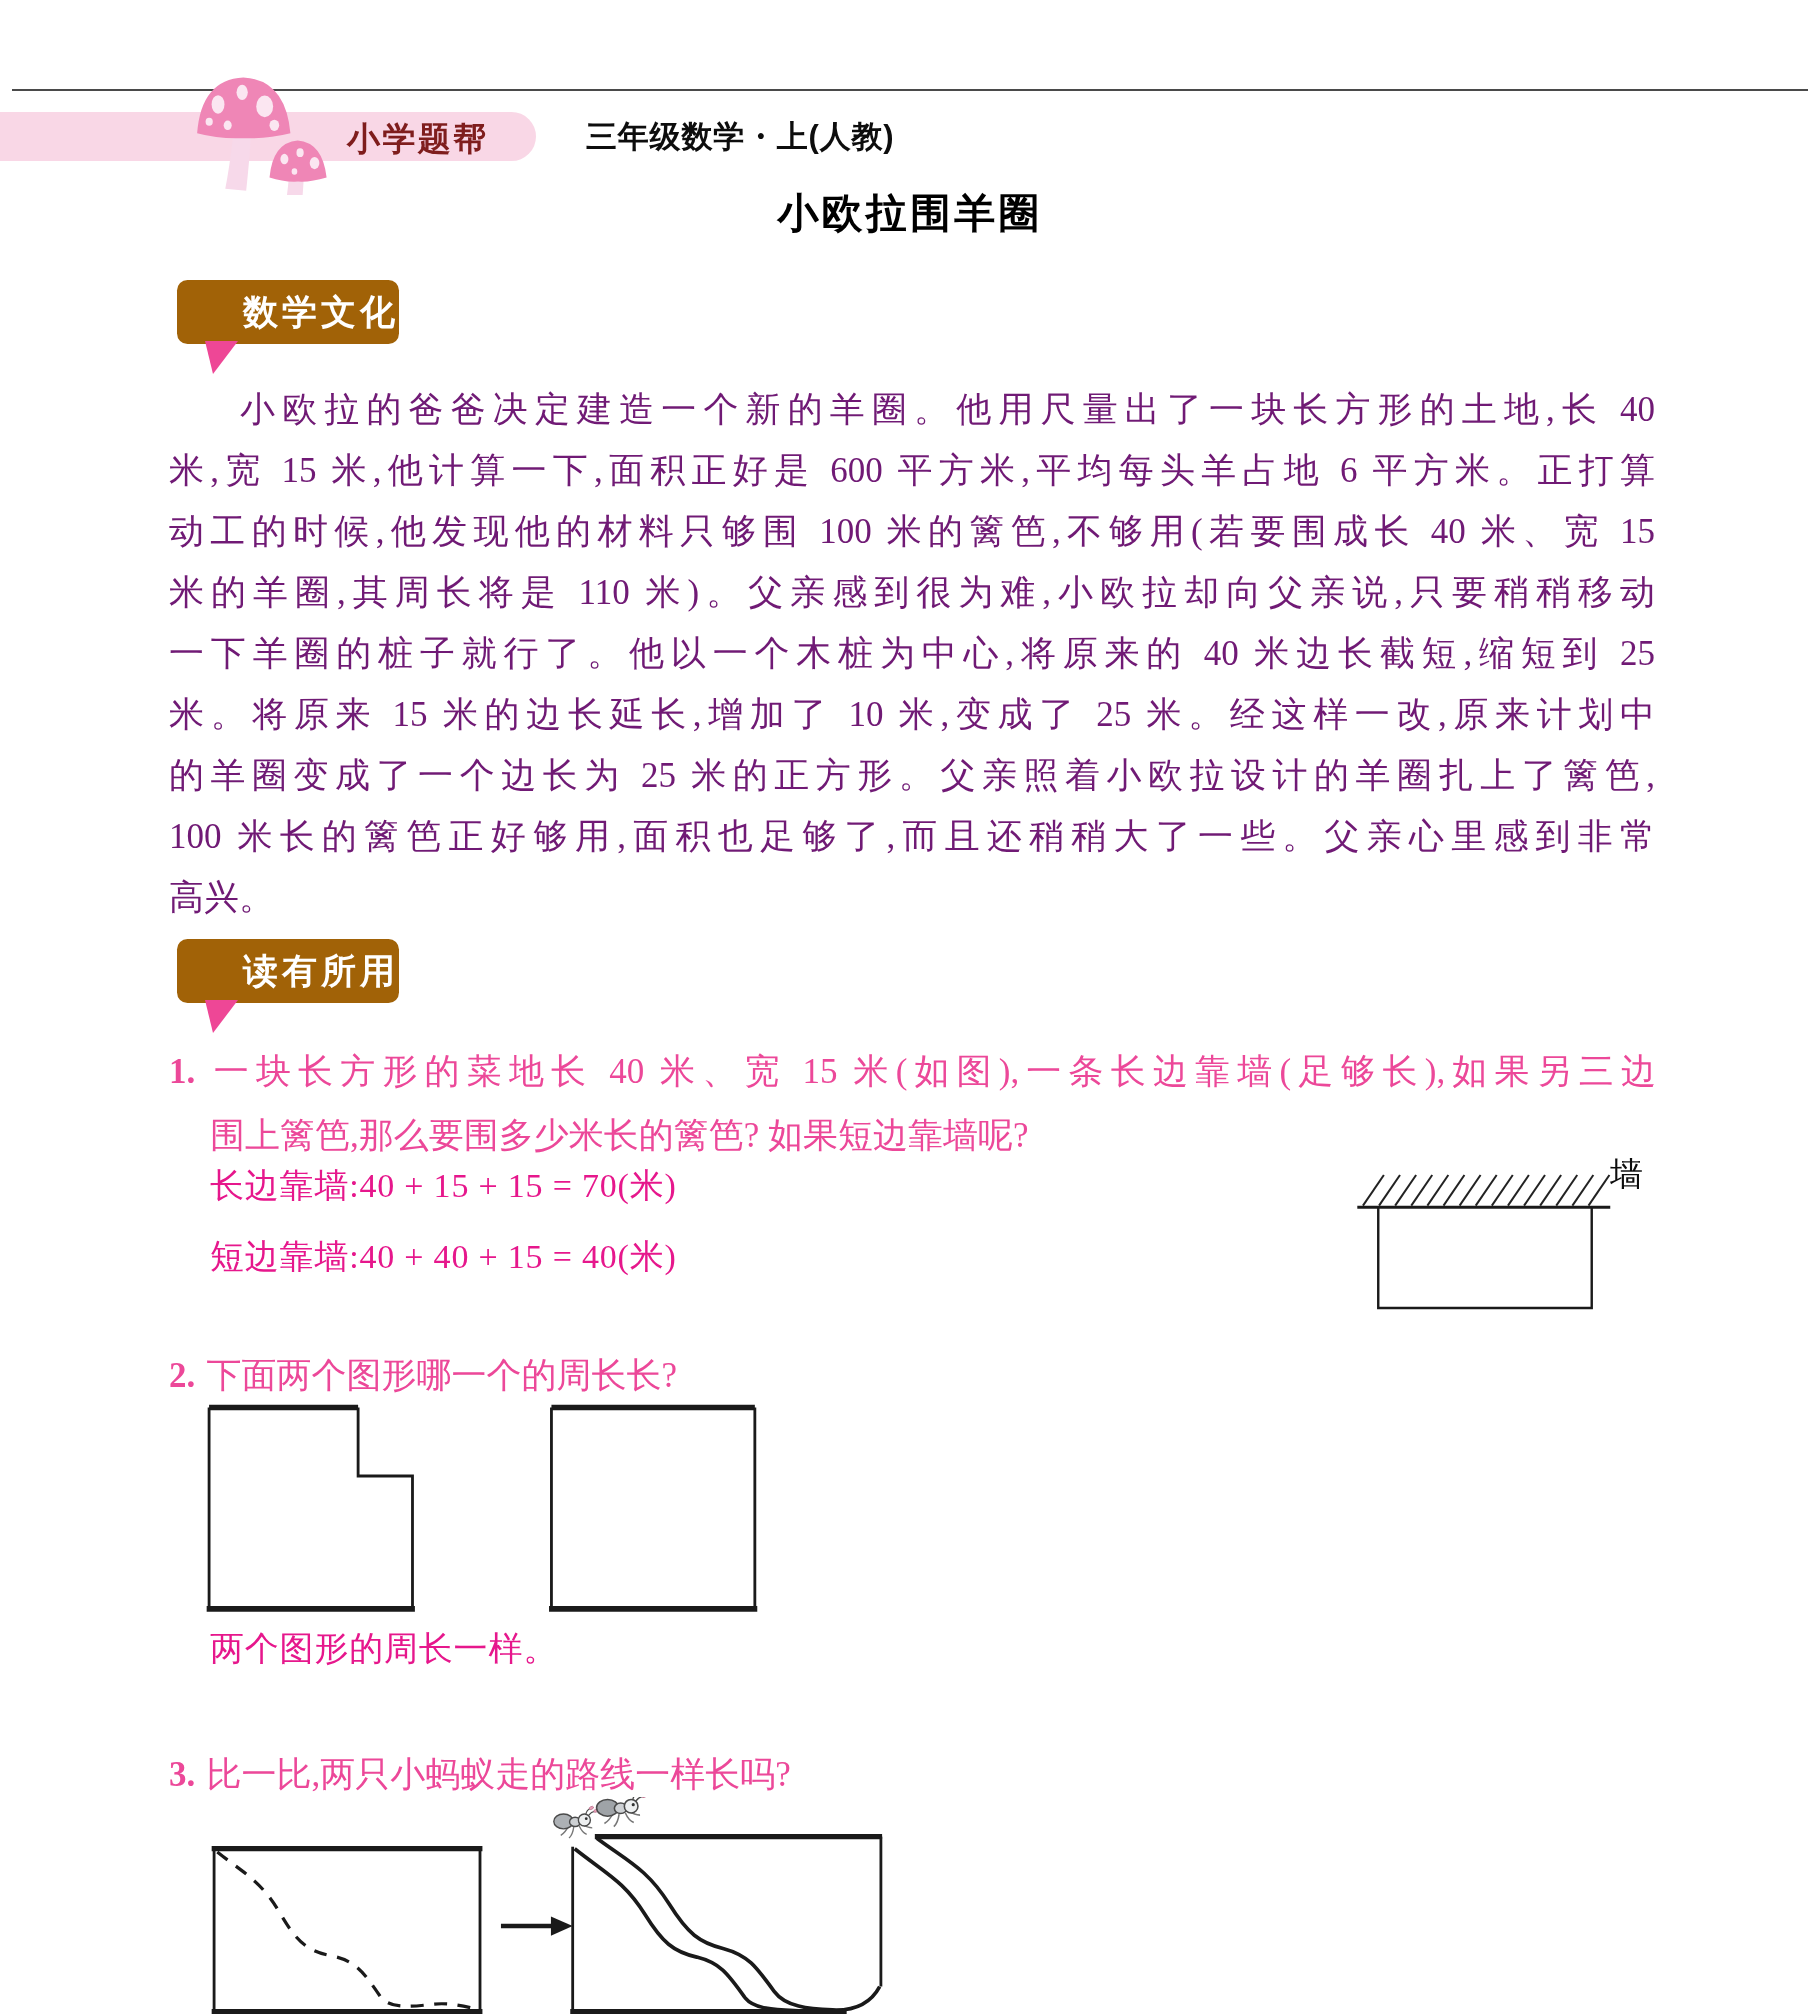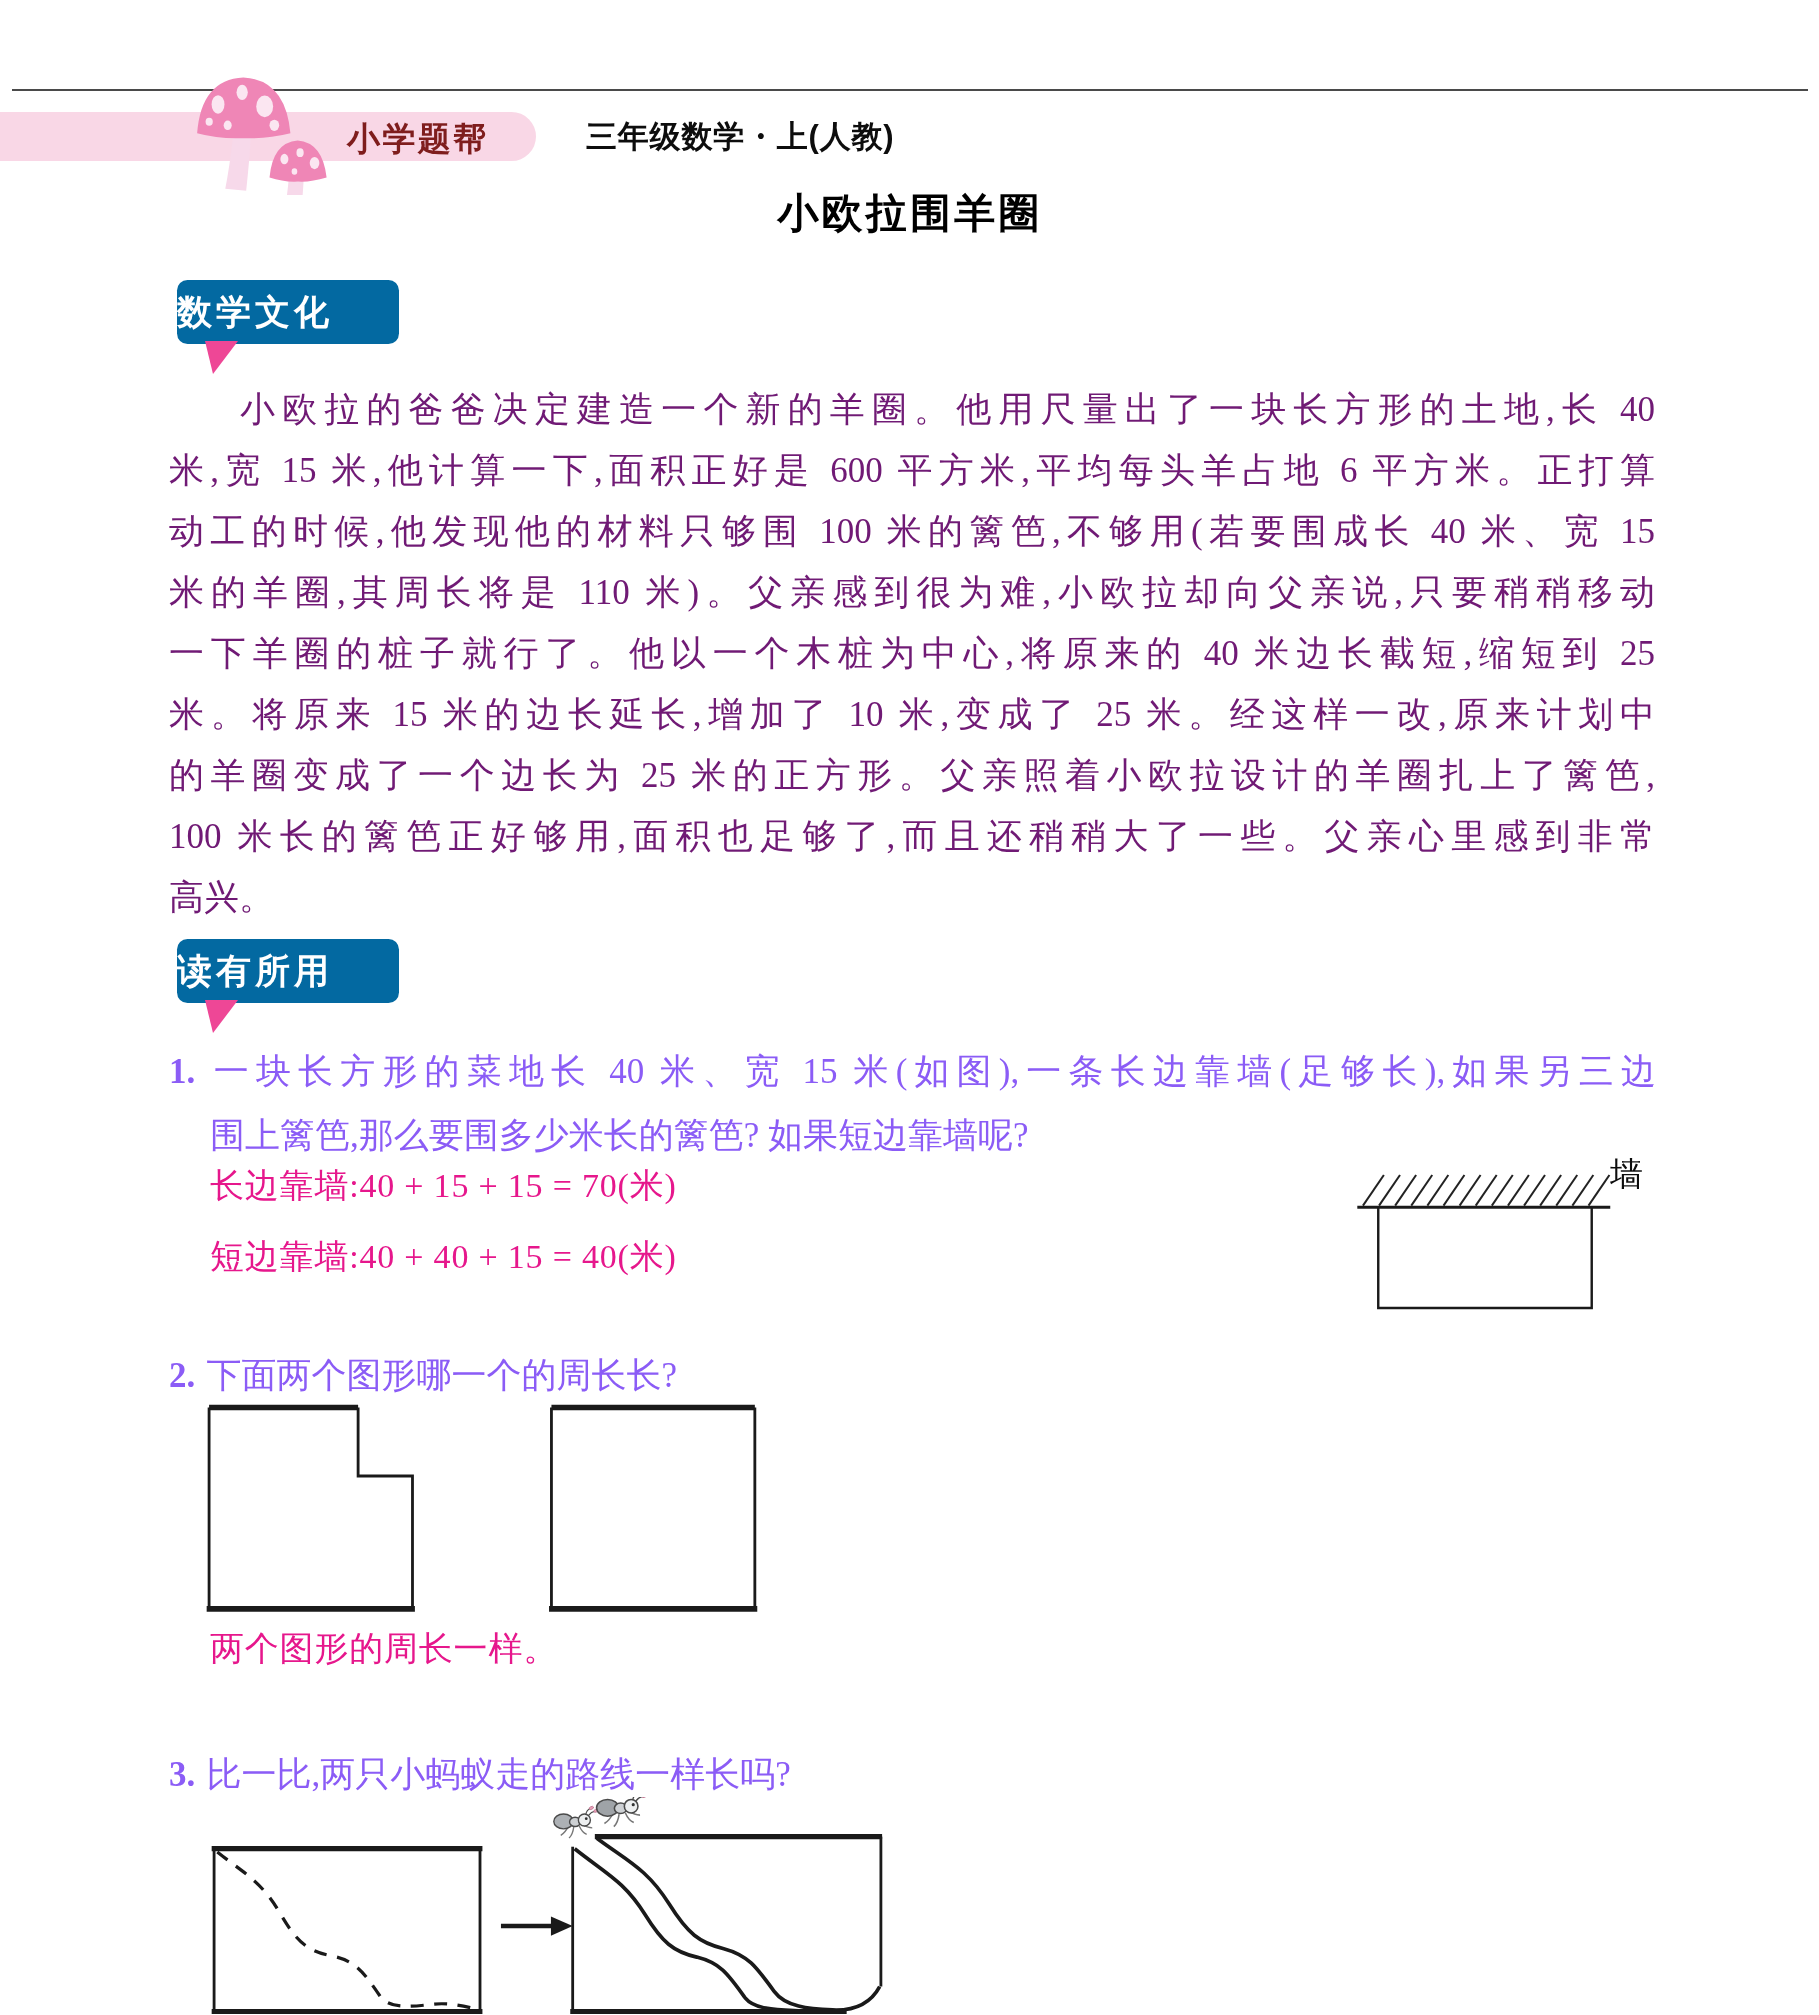--- a/index.html
+++ b/index.html
@@ -13,35 +13,35 @@
   .brand{position:absolute;left:347px;top:117px;font-family:"Liberation Sans","DejaVu Sans",sans-serif;
          font-weight:bold;font-size:33px;color:#7f1d1d;letter-spacing:2.4px;}
   .edition{position:absolute;left:550px;top:116px;font-family:"Liberation Sans","DejaVu Sans",sans-serif;
          font-weight:bold;font-size:31px;color:#0d0d0d;letter-spacing:0.8px;margin-left:36px;}
 
   .page-title{position:absolute;left:50%;transform:translateX(-50%);top:186px;
          font-family:"Liberation Sans","DejaVu Sans",sans-serif;font-weight:bold;
          font-size:41px;color:#000;letter-spacing:3.2px;white-space:nowrap;text-align:right;}
 
   
-  .badge{position:absolute;left:177px;width:222px;height:64px;background:#0369a1;border-radius:10.5px;
-         display:flex;align-items:center;justify-content:flex-start;}
+  .badge{position:absolute;left:177px;width:222px;height:64px;background:#a16207;border-radius:10.5px;
+         display:flex;align-items:center;justify-content:flex-end;}
   .badge .tail{position:absolute;left:28px;top:61px;width:0;height:0;
          border-left:8px solid transparent;border-right:25px solid transparent;border-top:33px solid #ee4796;}
   .badge-label{font-family:"Liberation Sans","DejaVu Sans",sans-serif;font-weight:bold;
          font-size:35px;color:#ffffff;letter-spacing:4px;}
 
   
   .story{position:absolute;left:169px;top:379px;width:1486px;font-size:35px;line-height:61px;color:#701a75;}
   .story .line{text-align:justify;text-align-last:justify;text-justify:inter-character;white-space:nowrap;}
   .story .line.first{padding-left:71px;}
   .story .line.last{text-align-last:left;}
 
   
-  .qline{position:absolute;font-size:35px;line-height:60px;color:#8b5cf6;white-space:nowrap;}
+  .qline{position:absolute;font-size:35px;line-height:60px;color:#ec4899;white-space:nowrap;}
   .qline .qnum{font-weight:bold;margin-right:11.3px;}
   .justify-full{width:1487px;text-align:justify;text-align-last:justify;text-justify:inter-character;}
   .answer{position:absolute;font-size:34px;color:#e6178c;white-space:nowrap;letter-spacing:0.8px;}
   .wall-label{position:absolute;left:1610px;top:1152px;font-size:33px;color:#0d0d0d;}
 
   .fig{position:absolute;}
 </style>
 </head>
 <body>
 

